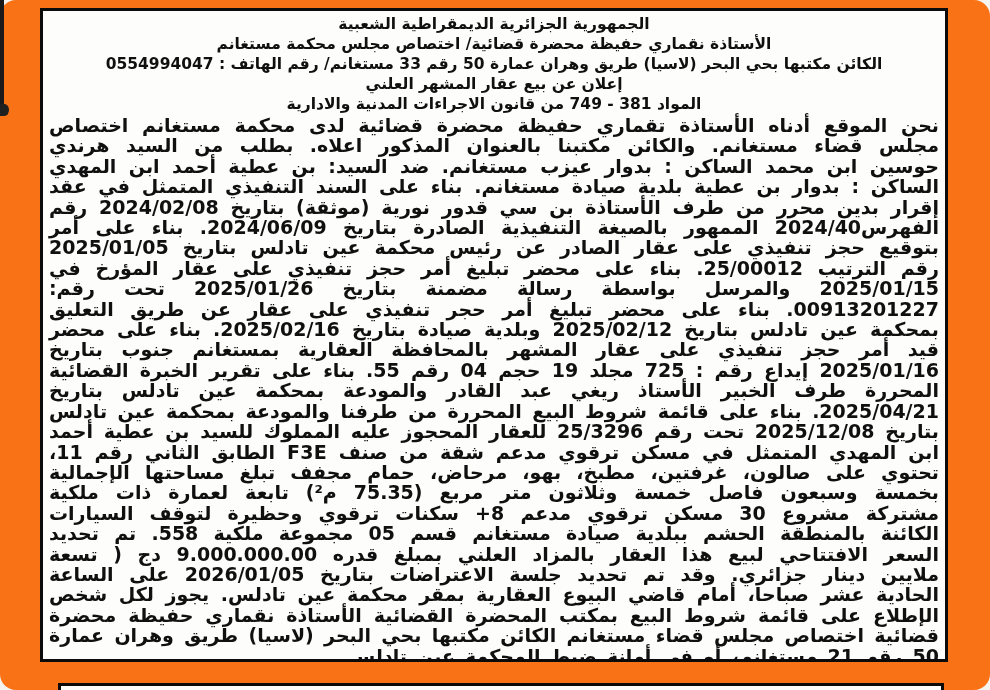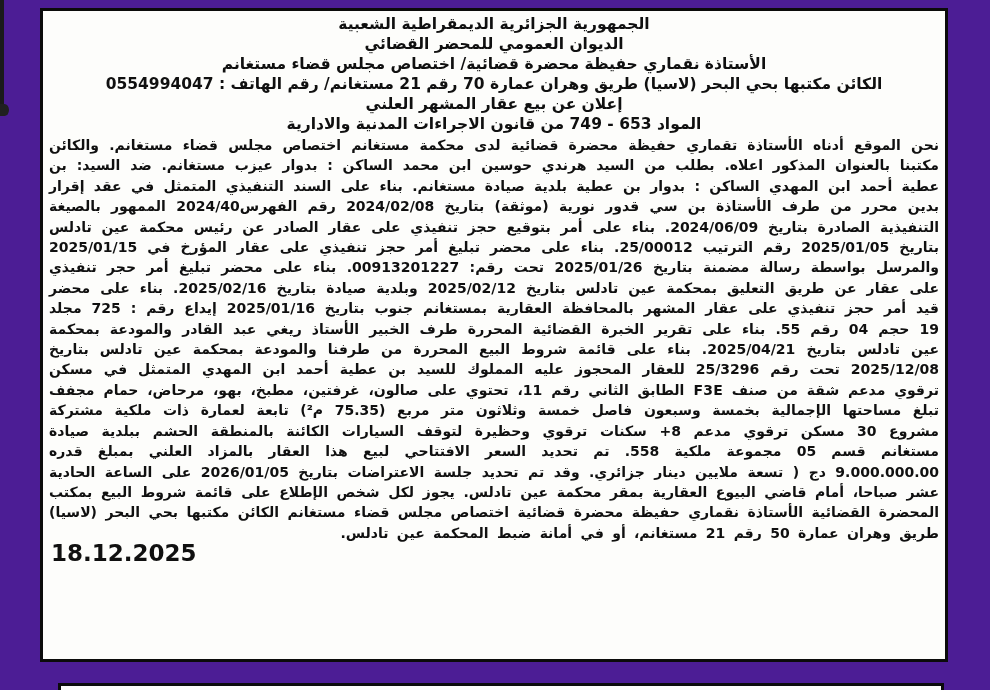--- a/index.html
+++ b/index.html
@@ -8,21 +8,22 @@
   body {
     width: 990px; height: 690px;
     background: #f5f4f1;
     font-family: "DejaVu Sans", sans-serif;
     position: relative;
     overflow: hidden;
     color: #101010;
   }
   .page {
     position: absolute; inset: 0;
-    background: #4c1d95;
+    background: #f97316;
+    border-radius: 16px;
   }
   
   .artifact-strip {
     position: absolute; left: 0; top: 0;
     width: 4px; height: 110px;
     background: #1a1a1a;
   }
   .artifact-blob {
     position: absolute; left: 0; top: 104px;
     width: 9px; height: 12px;
@@ -44,21 +45,21 @@
     text-align: center;
     font-weight: bold;
     font-size: 15.5px;
     line-height: 20px;
     white-space: nowrap;
   }
   .body-par {
     text-align: justify;
     text-justify: inter-word;
     font-weight: bold;
-    font-size: 14px;
+    font-size: 19px;
     line-height: 20.4px;
     word-spacing: 3.5px;
     letter-spacing: 0.2px;
     margin-top: 1px;
   }
   .sig {
     font-weight: bold;
     font-size: 15.5px;
     line-height: 20px;
     text-align: left;
@@ -87,31 +88,30 @@
 
 <div class="page">
 
   <div class="artifact-strip"></div>
   <div class="artifact-blob"></div>
 
   <div class="doc-box">
 
     <div class="hdr">الجمهورية الجزائرية الديمقراطية الشعبية</div>
 
-    <div class="hdr">الديوان العمومي للمحضر القضائي</div>
 
-    <div class="hdr">الأستاذة نقماري حفيظة محضرة قضائية/ اختصاص مجلس قضاء مستغانم</div>
+    <div class="hdr">الأستاذة نقماري حفيظة محضرة قضائية/ اختصاص مجلس محكمة مستغانم</div>
 
-    <div class="hdr">الكائن مكتبها بحي البحر (لاسيا) طريق وهران عمارة 70 رقم 21 مستغانم/ رقم الهاتف : 0554994047</div>
+    <div class="hdr">الكائن مكتبها بحي البحر (لاسيا) طريق وهران عمارة 50 رقم 33 مستغانم/ رقم الهاتف : 0554994047</div>
 
     <div class="hdr">إعلان عن بيع عقار المشهر العلني</div>
 
 
 
-    <div class="hdr">المواد 653 - 749 من قانون الاجراءات المدنية والادارية</div>
+    <div class="hdr">المواد 381 - 749 من قانون الاجراءات المدنية والادارية</div>
 
     <div class="body-par">نحن الموقع أدناه الأستاذة تقماري حفيظة محضرة قضائية لدى محكمة مستغانم اختصاص مجلس قضاء مستغانم. والكائن مكتبنا بالعنوان المذكور اعلاه. بطلب من السيد هرندي حوسين ابن محمد الساكن : بدوار عيزب مستغانم. ضد السيد: بن عطية أحمد ابن المهدي الساكن : بدوار بن عطية بلدية صيادة مستغانم. بناء على السند التنفيذي المتمثل في عقد إقرار بدين محرر من طرف الأستاذة بن سي قدور نورية (موثقة) بتاريخ 2024/02/08 رقم الفهرس2024/40 الممهور بالصيغة التنفيذية الصادرة بتاريخ 2024/06/09. بناء على أمر بتوقيع حجز تنفيذي على عقار الصادر عن رئيس محكمة عين تادلس بتاريخ 2025/01/05 رقم الترتيب 25/00012. بناء على محضر تبليغ أمر حجز تنفيذي على عقار المؤرخ في 2025/01/15 والمرسل بواسطة رسالة مضمنة بتاريخ 2025/01/26 تحت رقم: 00913201227. بناء على محضر تبليغ أمر حجر تنفيذي على عقار عن طريق التعليق بمحكمة عين تادلس بتاريخ 2025/02/12 وبلدية صيادة بتاريخ 2025/02/16. بناء على محضر قيد أمر حجز تنفيذي على عقار المشهر بالمحافظة العقارية بمستغانم جنوب بتاريخ 2025/01/16 إيداع رقم : 725 مجلد 19 حجم 04 رقم 55. بناء على تقرير الخبرة القضائية المحررة طرف الخبير الأستاذ ريغي عبد القادر والمودعة بمحكمة عين تادلس بتاريخ 2025/04/21. بناء على قائمة شروط البيع المحررة من طرفنا والمودعة بمحكمة عين تادلس بتاريخ 2025/12/08 تحت رقم 25/3296 للعقار المحجوز عليه المملوك للسيد بن عطية أحمد ابن المهدي المتمثل في مسكن ترقوي مدعم شقة من صنف F3E الطابق الثاني رقم 11، تحتوي على صالون، غرفتين، مطبخ، بهو، مرحاض، حمام مجفف تبلغ مساحتها الإجمالية بخمسة وسبعون فاصل خمسة وثلاثون متر مربع (75.35 م²) تابعة لعمارة ذات ملكية مشتركة مشروع 30 مسكن ترقوي مدعم 8+ سكنات ترقوي وحظيرة لتوقف السيارات الكائنة بالمنطقة الحشم ببلدية صيادة مستغانم قسم 05 مجموعة ملكية 558. تم تحديد السعر الافتتاحي لبيع هذا العقار بالمزاد العلني بمبلغ قدره 9.000.000.00 دج ( تسعة ملايين دينار جزائري.  وقد تم تحديد جلسة الاعتراضات بتاريخ 2026/01/05 على الساعة الحادية عشر صباحا، أمام قاضي البيوع العقارية بمقر محكمة عين تادلس. يجوز لكل شخص الإطلاع على قائمة شروط البيع بمكتب المحضرة القضائية الأستاذة نقماري حفيظة محضرة قضائية اختصاص مجلس قضاء مستغانم الكائن مكتبها بحي البحر (لاسيا) طريق وهران عمارة 50 رقم 21 مستغانم، أو في أمانة ضبط المحكمة عين تادلس.</div>
 
 
     <div class="doc-date">18.12.2025</div>
 
   </div>
 
   <div class="next-box"></div>
 

